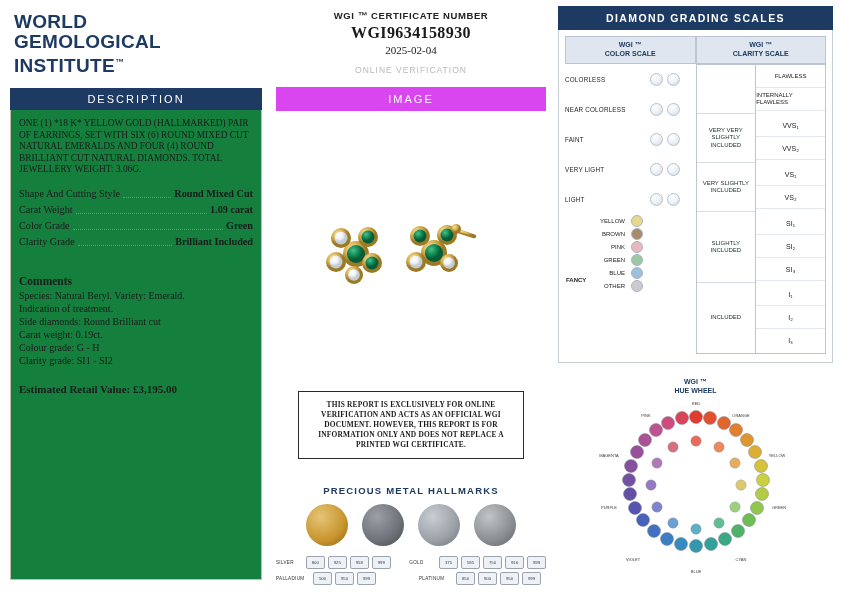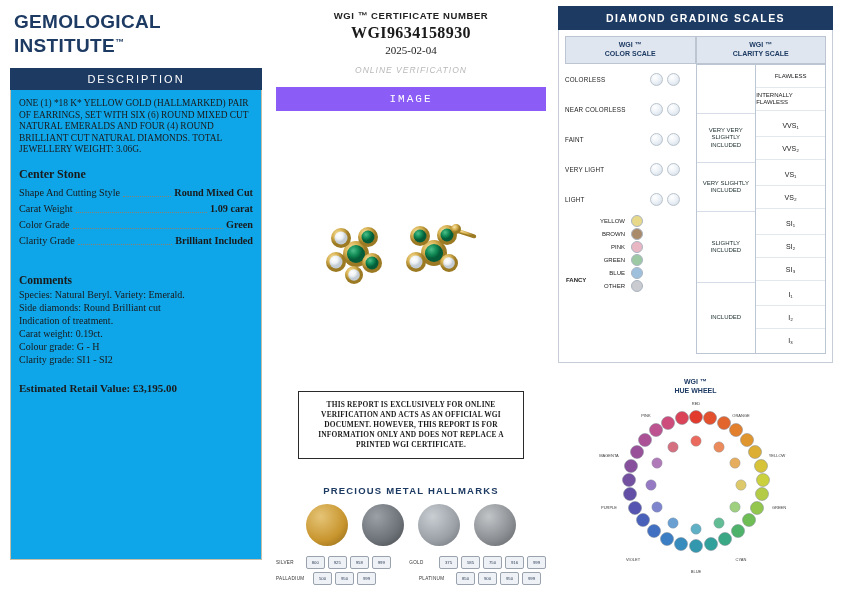--- a/index.html
+++ b/index.html
@@ -19,43 +19,43 @@
   .logo-seal{width:72px;height:72px;flex:0 0 72px;position:relative;}
   .logo-text{font-family:"Liberation Sans",sans-serif;font-weight:bold;font-size:19px;line-height:20px;color:#1d3a63;letter-spacing:.3px;}
   .logo-text sup{font-size:9px;vertical-align:super;}
 
   .desc-bar{
     background:#1d3a63;color:#fff;text-align:center;
     font-family:"Liberation Sans",sans-serif;font-size:11px;letter-spacing:2px;
     padding:5px 0;margin:2px 0 0 0;
   }
   .beige{
-    background:#0ea5e9;border:1px solid #c9bfa8;border-top:none;
+    background:#15803d;border:1px solid #c9bfa8;border-top:none;
     padding:6px 8px 10px 8px;box-sizing:border-box;
     min-height:470px;position:relative;
   }
   .desc-para{font-size:9.4px;line-height:11.4px;text-transform:uppercase;margin:2px 0 12px 0;}
   .sec-title{font-weight:bold;font-size:12px;margin:4px 0 4px 0;}
   .kv{display:flex;align-items:flex-end;font-size:10.2px;line-height:14px;margin:0 0 2px 0;justify-content:flex-end;}
   .kv .k{white-space:nowrap;}
   .kv .dots{flex:1;border-bottom:1px dotted #8a8372;margin:0 3px 3px 3px;height:9px;}
   .kv .v{font-weight:bold;white-space:nowrap;}
   .comments-title{font-weight:bold;font-size:11.5px;margin:26px 0 2px 0;}
   .cmt{font-size:10px;line-height:13px;}
   .retail{font-weight:bold;font-size:11px;margin-top:16px;}
 
   
   .col-center{width:286px;padding:10px 8px 6px 8px;box-sizing:border-box;text-align:center;position:relative;}
   .cert-label{font-family:"Liberation Sans",sans-serif;font-size:9.5px;font-weight:bold;letter-spacing:.6px;color:#222;}
   .cert-num{font-size:16px;font-weight:bold;margin-top:3px;letter-spacing:.4px;}
   .cert-date{font-size:11px;margin-top:2px;}
-  .online-ver{font-family:"Liberation Sans",sans-serif;font-size:8.5px;color:#b8b8b8;letter-spacing:1px;margin-top:9px;font-style:italic;}
+  .online-ver{font-family:"Liberation Sans",sans-serif;font-size:8.5px;color:#b8b8b8;letter-spacing:1px;margin-top:9px;}
   .online-url{font-family:"Liberation Sans",sans-serif;font-size:8px;color:#b8b8b8;margin-top:2px;}
   .image-bar{
-    background:#8b5cf6;color:#fff;font-family:Liberation Mono, monospace;
+    background:#d946ef;color:#fff;font-family:Liberation Sans, sans-serif;
     font-size:11px;letter-spacing:2px;padding:6px 0;margin:12px 0 0 0;
   }
   .image-area{height:280px;position:relative;}
   .earrings{position:absolute;left:50%;top:88px;transform:translateX(-50%);}
   .note-box{
     border:1px solid #2a2a2a;margin:0 22px;padding:8px 10px;
     font-size:7.4px;line-height:10px;font-weight:bold;text-align:center;letter-spacing:.2px;
   }
   .hallmark-title{
     font-family:"Liberation Sans",sans-serif;font-size:9.5px;font-weight:bold;
@@ -103,31 +103,31 @@
 </style>
 </head>
 <body>
 
 <div class="page">
 
   <div class="col-left">
 
     <div class="logo-row">
       <div class="logo-text">
+        <div>WORLD</div>
         <div>GEMOLOGICAL</div>
         <div><span>INSTITUTE</span><sup>™</sup></div>
       </div>
     </div>
 
     <div class="desc-bar">DESCRIPTION</div>
 
     <div class="beige">
       <div class="desc-para">ONE (1) *18 K* YELLOW GOLD (HALLMARKED) PAIR OF EARRINGS, SET WITH SIX (6) ROUND MIXED CUT NATURAL EMERALDS AND FOUR (4) ROUND BRILLIANT CUT NATURAL DIAMONDS. TOTAL JEWELLERY WEIGHT: 3.06g.</div>
 
-      <div class="sec-title">Center Stone</div>
 
       <div class="kv">
         <span class="k">Shape And Cutting Style</span>
         <span class="dots"></span>
         <span class="v">Round Mixed Cut</span>
       </div>
       <div class="kv">
         <span class="k">Carat Weight</span>
         <span class="dots"></span>
         <span class="v">1.09 carat</span>
@@ -138,22 +138,22 @@
         <span class="v">Green</span>
       </div>
       <div class="kv">
         <span class="k">Clarity Grade</span>
         <span class="dots"></span>
         <span class="v">Brilliant Included</span>
       </div>
 
       <div class="comments-title">Comments</div>
       <div class="cmt">Species: Natural Beryl. Variety: Emerald.</div>
+      <div class="cmt">Indication of treatment.</div>
       <div class="cmt">Side diamonds: Round Brilliant cut</div>
-      <div class="cmt">Indication of treatment.</div>
       <div class="cmt">Carat weight: 0.19ct.</div>
       <div class="cmt">Colour grade: G - H</div>
       <div class="cmt">Clarity grade:  SI1 - SI2</div>
 
       <div class="retail">Estimated Retail Value: £3,195.00</div>
     </div>
   </div>
 
   <div class="col-center">
     <div class="cert-label">WGI ™ CERTIFICATE NUMBER</div>

